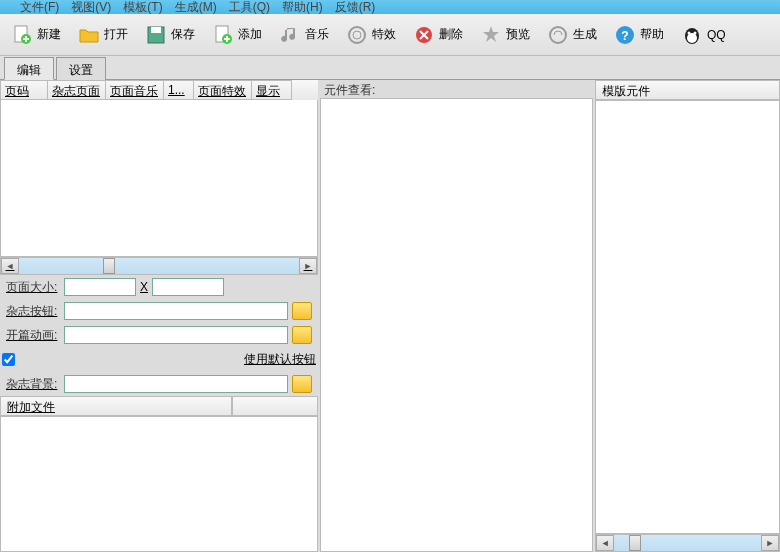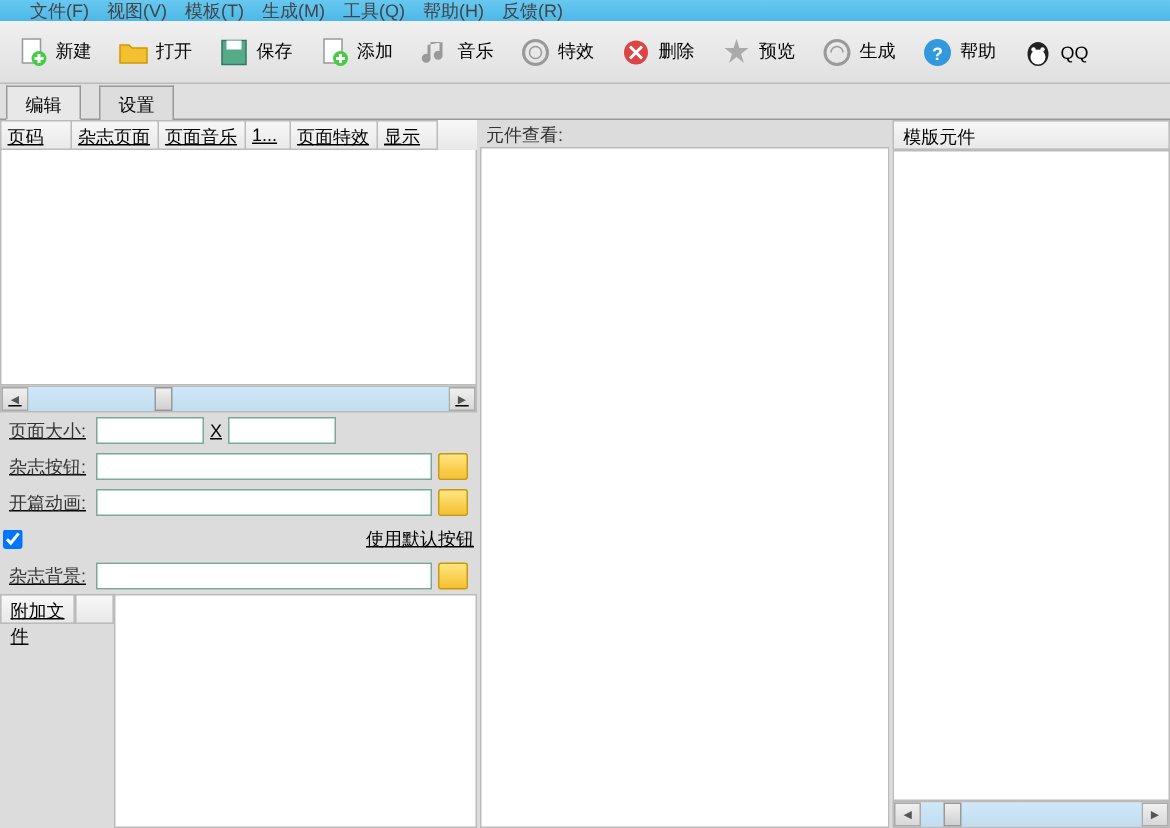--- a/index.html
+++ b/index.html
@@ -3,21 +3,21 @@
 <meta charset="utf-8">
 <style>
 * { margin: 0; padding: 0; box-sizing: border-box; font-family: "Microsoft YaHei", SimSun, sans-serif; font-size: 12px; }
 body { background: #dcdcdc; width: 780px; height: 552px; overflow: hidden; }
 .menubar { background: linear-gradient(#67c8f0, #4db8e8); height: 14px; display: flex; padding-left: 20px; gap: 12px; align-items: center; color: #444; }
 .menubar span { cursor: default; }
 .toolbar { background: linear-gradient(#f0f0f0, #e0e0e0); height: 42px; display: flex; align-items: center; padding: 2px 6px; gap: 8px; border-bottom: 1px solid #bbb; }
 .tbtn { display: flex; align-items: center; gap: 3px; padding: 2px 4px; cursor: pointer; }
 .ticon { width: 24px; height: 24px; display: inline-flex; align-items: center; justify-content: center; }
 .tabbar { background: #e0e0e0; height: 24px; display: flex; border-bottom: 1px solid #999; padding-left: 4px; }
-.tab { padding: 4px 12px; border: 1px solid #999; border-bottom: none; background: #ddd; margin-right: 12px; cursor: pointer; position: relative; top: 1px; }
+.tab { padding: 4px 12px; border: 1px solid #999; border-bottom: none; background: #ddd; margin-right: 2px; cursor: pointer; position: relative; top: 1px; }
 .tab.active { background: #e8e8e8; border-bottom: 1px solid #e8e8e8; }
 .content { display: flex; height: calc(100% - 80px); }
 .leftcol { width: 318px; display: flex; flex-direction: column; text-decoration: underline; }
 .rightcol { flex: 1; display: flex; flex-direction: column; }
 .grid-head { display: flex; height: 20px; background: linear-gradient(#f8f8f8, #e8e8e8); }
 .grid-head .col { border: 1px solid #bbb; border-left: none; padding: 2px 4px; overflow: hidden; white-space: nowrap; }
 .grid-head .col:first-child { border-left: 1px solid #bbb; }
 .grid-body { flex: 1; background: #fff; border: 1px solid #bbb; border-top: none; }
 .hscroll { height: 18px; background: linear-gradient(#e8e8e8, #d8d8d8); display: flex; border: 1px solid #bbb; }
 .sbtn { width: 18px; background: linear-gradient(#f0f0f0, #d8d8d8); border: 1px solid #aaa; display: flex; align-items: center; justify-content: center; font-size: 9px; color: #555; cursor: pointer; }
@@ -25,21 +25,21 @@
 .sthumb { position: absolute; height: 100%; background: linear-gradient(#f0f0f0, #d0d0d0); border: 1px solid #999; }
 .formrow { display: flex; align-items: center; padding: 2px 6px; gap: 4px; height: 24px; }
 .formrow label { width: 54px; text-align: left; color: #333; }
 .tinput { border: 1px solid #7a9; background: #fff; height: 18px; padding: 0 2px; }
 .chkrow { display: flex; justify-content: space-between; padding: 4px 2px; align-items: center; gap: 4px; }
 .fbtn { width: 20px; height: 18px; background: linear-gradient(#ffe680, #f5c030); border: 1px solid #cc9900; border-radius: 2px; cursor: pointer; }
 .panel-label { padding: 2px 6px; color: #333; height: 18px; }
 .panel-box { flex: 1; background: #fff; border: 1px solid #bbb; margin: 0 2px; }
 .righttop { height: 326px; display: flex; flex-direction: column; }
 .rightbot { flex: 1; display: flex; }
-.attach-panel { display: flex; flex-direction: row; flex: 1; }
+.attach-panel { display: flex; flex-direction: column; flex: 1; }
 .attach-head { display: flex; height: 20px; }
 .attach-head .col { border: 1px solid #bbb; background: linear-gradient(#f8f8f8, #e8e8e8); padding: 2px 6px; }
 </style>
 </head>
 <body>
 
 <div class="menubar">
   <span>文件(F)</span>
   <span>视图(V)</span>
   <span>模板(T)</span>

